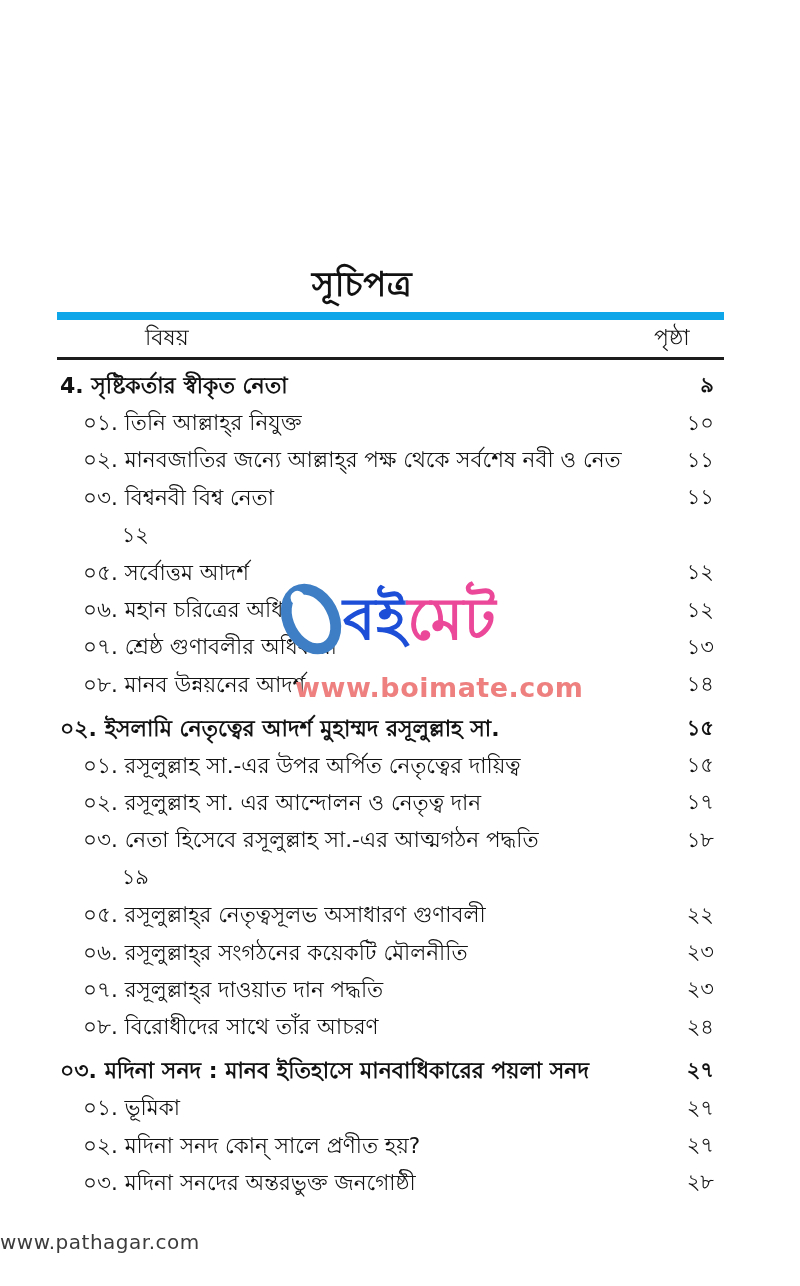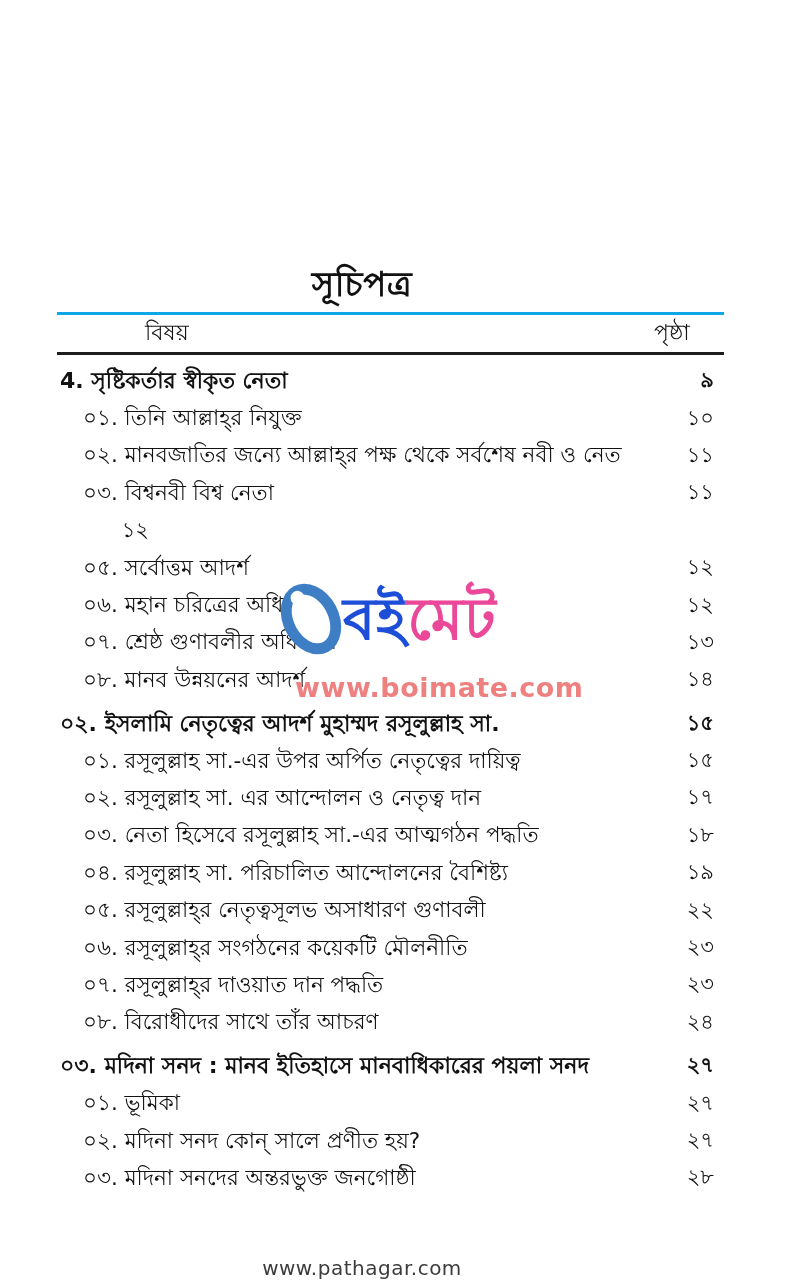--- a/index.html
+++ b/index.html
@@ -21,21 +21,21 @@
     font-size: 34px;
     font-weight: bold;
     color: #111;
     letter-spacing: 0.5px;
   }
   .toc {
     position: absolute;
     top: 312px;
     left: 57px;
     width: 689px;
-    border-top: 3px solid #0ea5e9;
+    border-top: 8px solid #0ea5e9;
   }
   .toc-header {
     display: flex;
     align-items: center;
     height: 37px;
     border-bottom: 3px solid #1d1d1d;
     font-size: 22px;
     color: #141414;
   }
   .toc-header .subject-h {
@@ -114,24 +114,24 @@
   .wm-url {
     margin-top: 16px;
     margin-left: 12px;
     font-size: 27px;
     font-weight: bold;
     letter-spacing: 0.5px;
     white-space: nowrap;
   }
   .footer {
     position: absolute;
-    bottom: 6px;
+    bottom: 32px;
     left: 0;
     width: 100%;
-    text-align: center;
+    text-align: left;
     font-size: 20px;
     color: #3c3c3c;
     letter-spacing: 0.5px;
   }
 </style>
 </head>
 <body>
 
 <div class="sheet">
 
@@ -188,21 +188,20 @@
     </div>
         <div class="toc-row">
       <div class="label">০২. রসূলুল্লাহ সা. এর আন্দোলন ও নেতৃত্ব দান</div>
       <div class="pageno">১৭</div>
     </div>
         <div class="toc-row">
       <div class="label">০৩. নেতা হিসেবে রসূলুল্লাহ সা.-এর আত্মগঠন পদ্ধতি</div>
       <div class="pageno">১৮</div>
     </div>
         <div class="toc-row">
-      <div class="label">০৪. রসূলুল্লাহ সা. পরিচালিত আন্দোলনের বৈশিষ্ট্য</div>
       <div class="pageno">১৯</div>
     </div>
         <div class="toc-row">
       <div class="label">০৫. রসূলুল্লাহ্‌র নেতৃত্বসূলভ অসাধারণ গুণাবলী</div>
       <div class="pageno">২২</div>
     </div>
         <div class="toc-row">
       <div class="label">০৬. রসূলুল্লাহ্‌র সংগঠনের কয়েকটি মৌলনীতি</div>
       <div class="pageno">২৩</div>
     </div>

